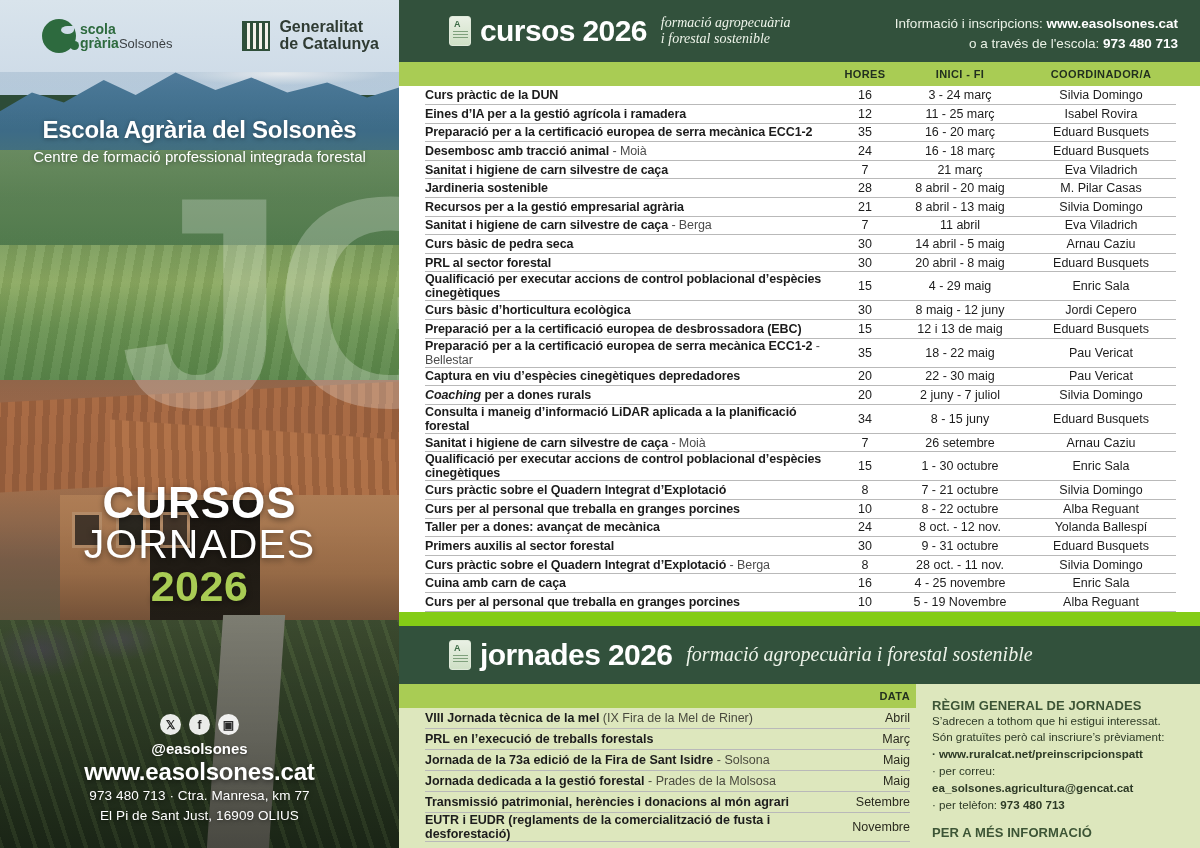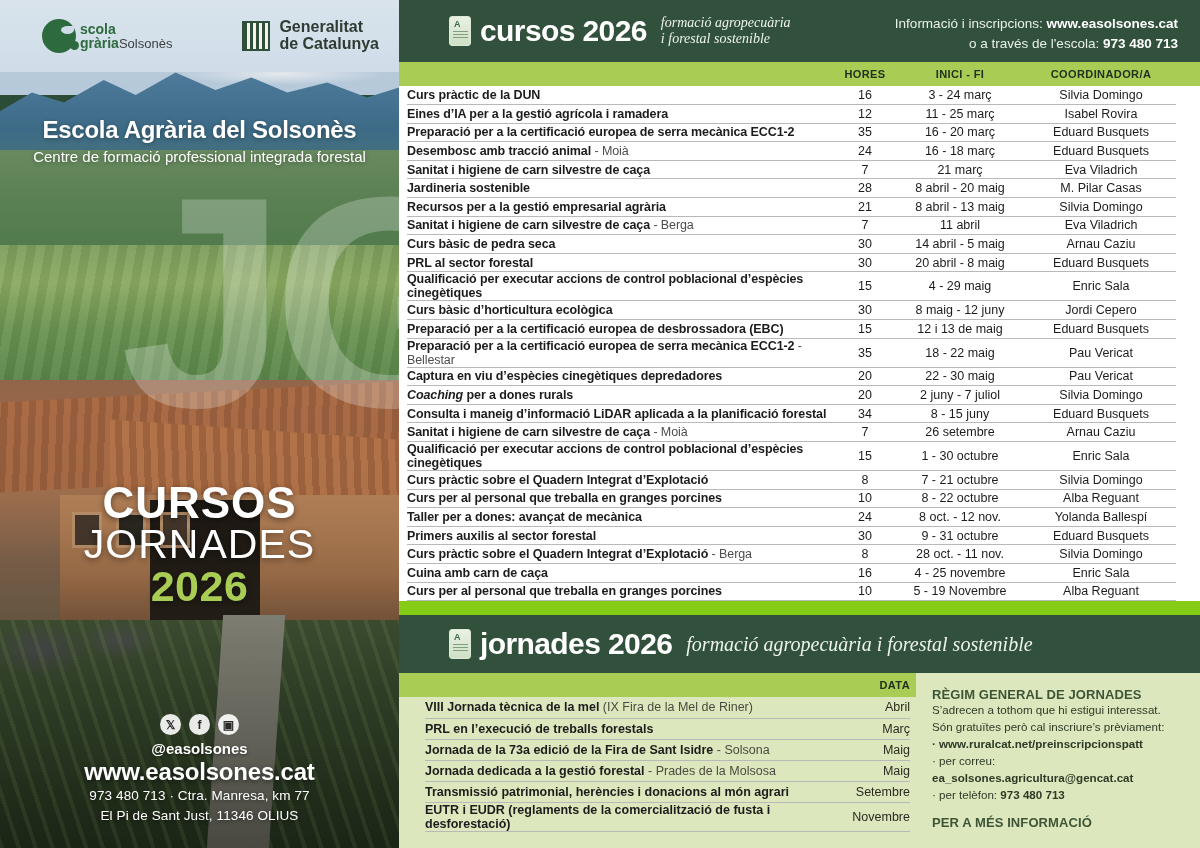--- a/index.html
+++ b/index.html
@@ -192,21 +192,21 @@
   .cursos-body td.c-name .loc { font-weight:400; color:#4c4c4c; }
   .cursos-body td.c-name .it { font-style:italic; }
   .cursos-body td.c-h { width:58px; text-align:center; font-weight:400; }
   .cursos-body td.c-d { width:132px; text-align:center; font-weight:400; }
   .cursos-body td.c-c { width:150px; text-align:center; font-weight:400; }
 
   .cb-hores { width:58px; text-align:center; }
   .cb-data  { width:132px; text-align:center; }
   .cb-coord { width:150px; text-align:center; }
 
-  .cursos-wrap { padding:0 24px 0 8px; }
+  .cursos-wrap { padding:0 24px 0 26px; }
   .jor-left { width:545px; }
   .jor-colband { background:#a9cc54; height:24px; }
   .jor-body td { font-size:12.5px; }
   .jor-body td.j-name { height:21px; font-weight:700; }
   .jor-body td.j-name .loc { font-weight:400; color:#4a4a3e; }
   .jor-body td.j-date { width:86px; text-align:right; font-weight:400; color:#2a2a1f; }
 
   .info-panel { padding:14px 14px 0 16px; color:#2d3a26; }
   .info-h { font-size:13px; font-weight:700; letter-spacing:.1px; color:#3d5536; }
   .info-p { font-size:11.6px; line-height:1.46; }
@@ -272,21 +272,21 @@
         <div class="sic">𝕏</div>
         <div class="sic">f</div>
         <div class="sic">▣</div>
       </div>
       <div class="social-handle">@easolsones</div>
     </div>
 
     <div class="foot">
       <div class="foot-web">www.easolsones.cat</div>
       <div class="foot-l">973 480 713 · Ctra. Manresa, km 77</div>
-      <div class="foot-l">El Pi de Sant Just, 11346 OLIUS</div>
+      <div class="foot-l">El Pi de Sant Just, 16909 OLIUS</div>
     </div>
   </div>
 
   <div class="right">
 
     <div class="sec-header cursos">
       <div class="bookicon"></div>
       <div class="sec-title">cursos 2026</div>
       <div class="sec-sub">
         <div>formació agropecuària</div>

